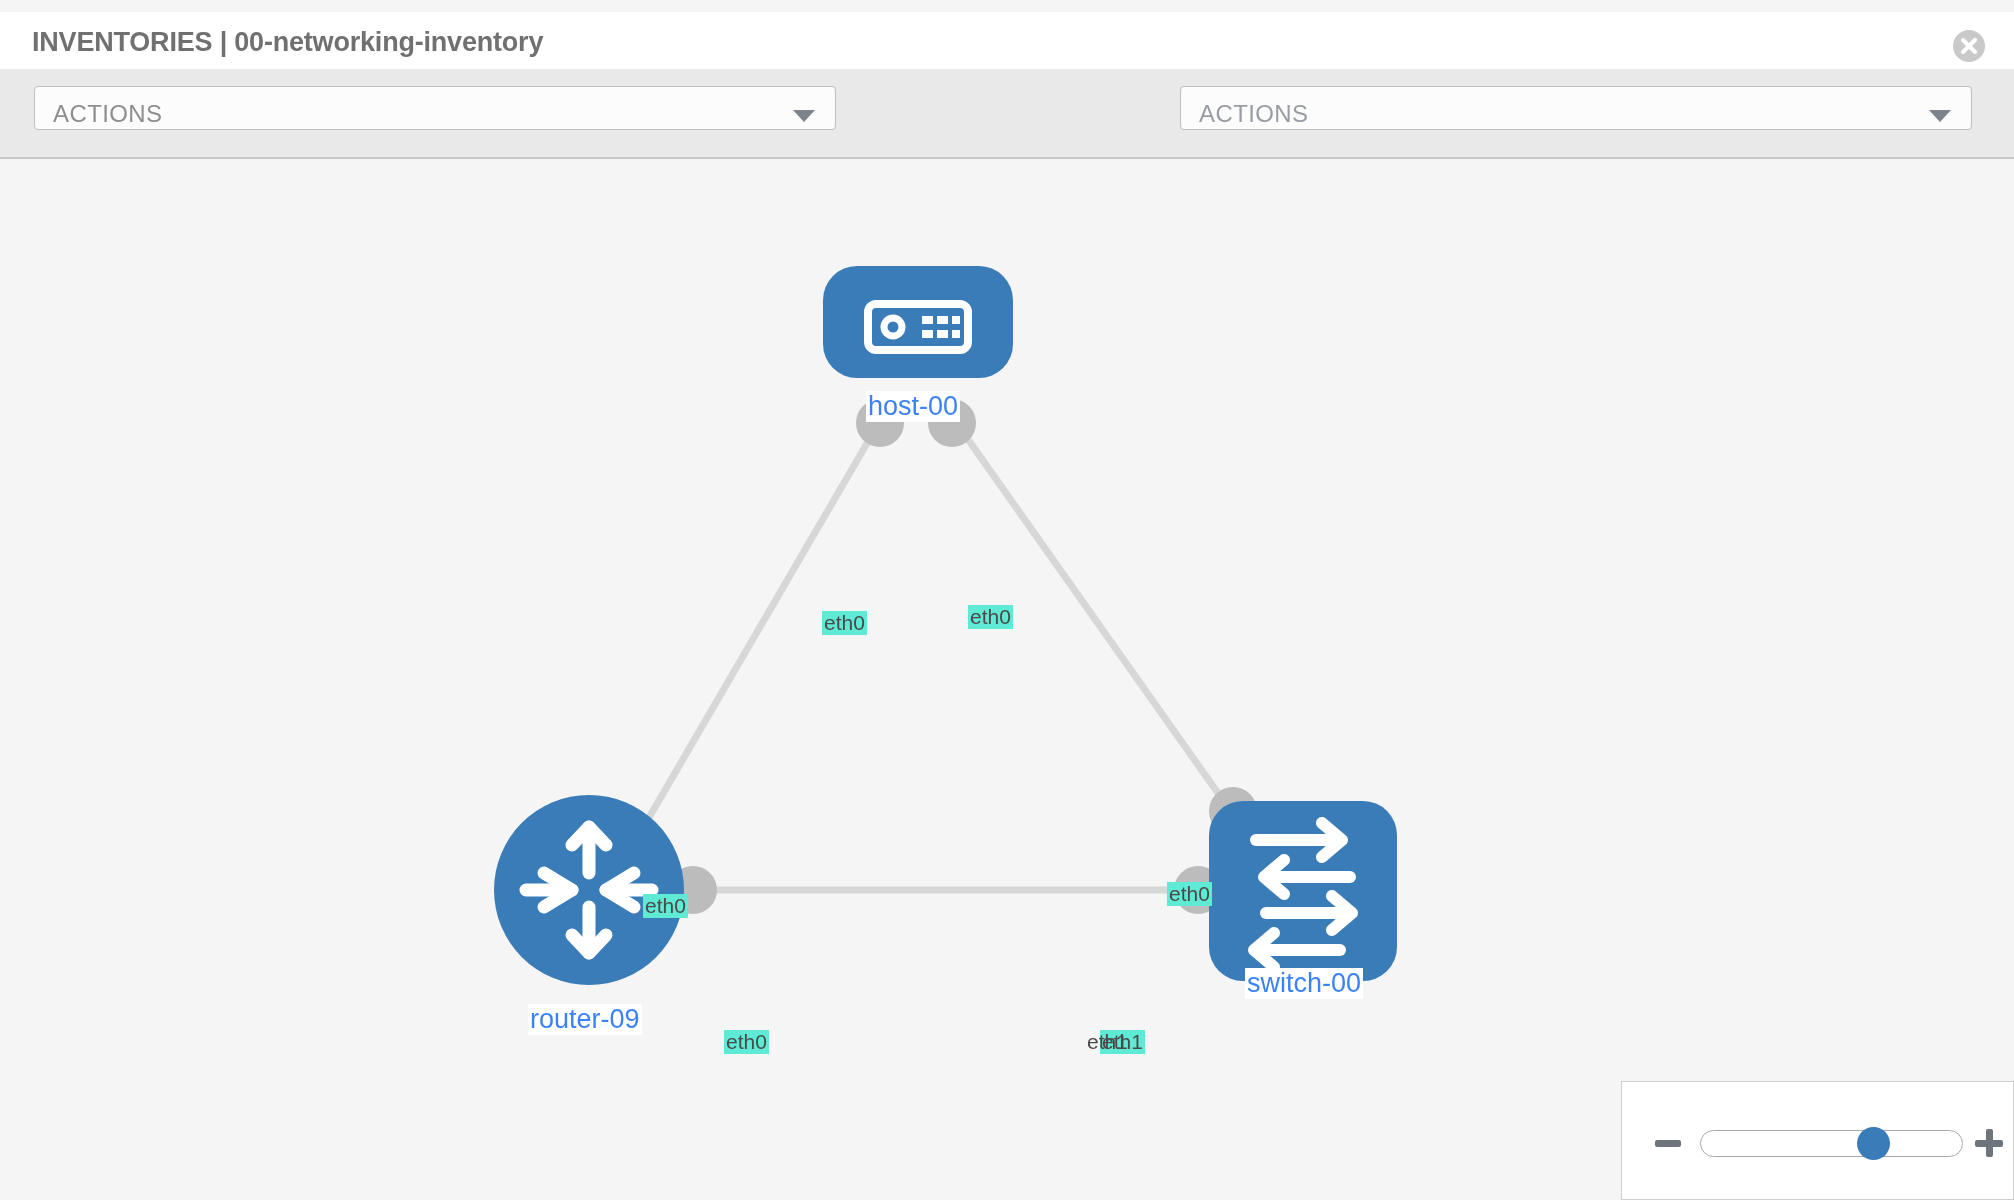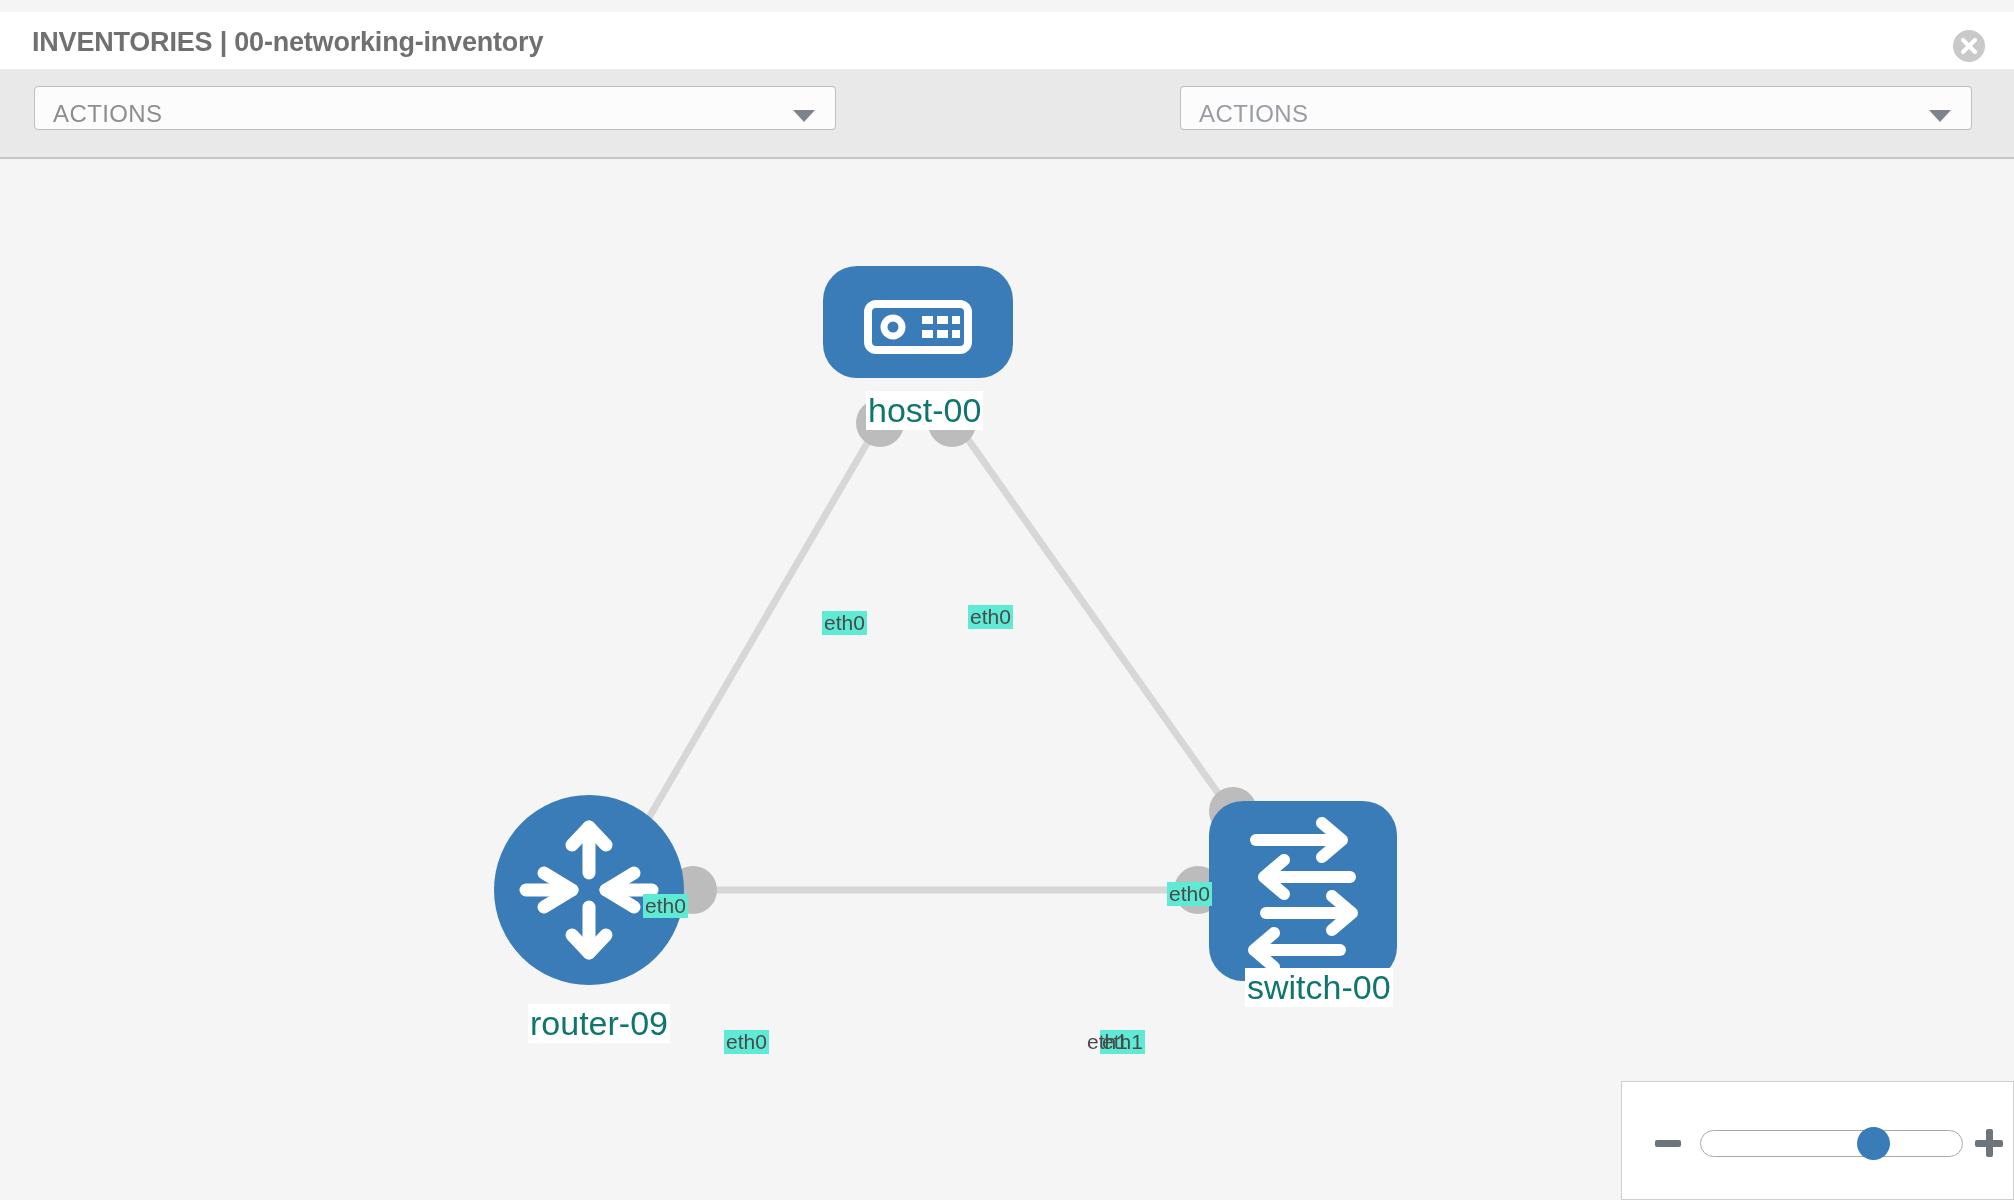--- a/index.html
+++ b/index.html
@@ -81,22 +81,22 @@
   #canvas {
     position: absolute; left: 0; top: 161px;
     width: 2014px; height: 1039px;
     background: #f5f5f5;
     overflow: hidden;
   }
   #topology-svg { position: absolute; left: 0; top: 0; }
 
   .node-label {
     position: absolute;
-    font-size: 34px;
-    color: #0f766e;
+    font-size: 27px;
+    color: #3b82f6;
     background: #ffffff;
     white-space: nowrap;
     padding: 0 2px;
   }
   .iface-label {
     position: absolute;
     font-size: 21px;
     color: #4a4a4a;
     background: #5eead4;
     white-space: nowrap;

